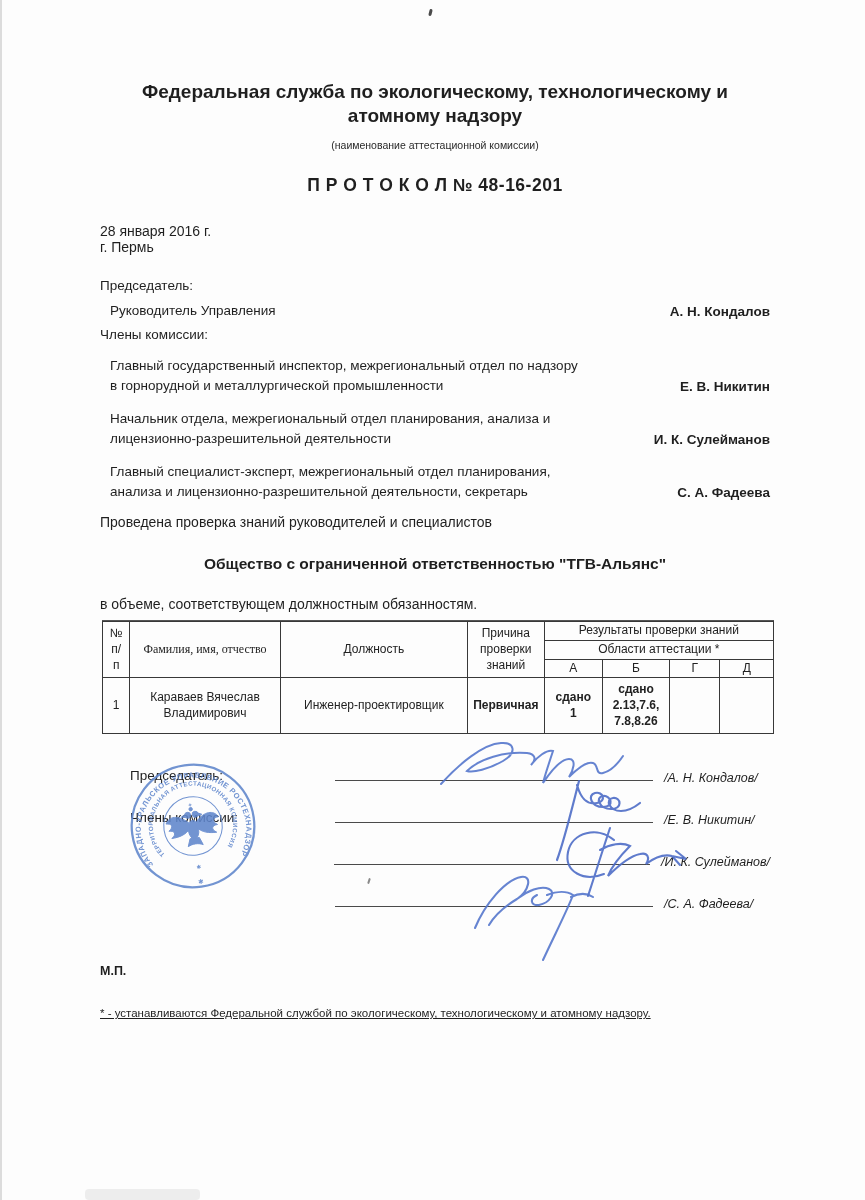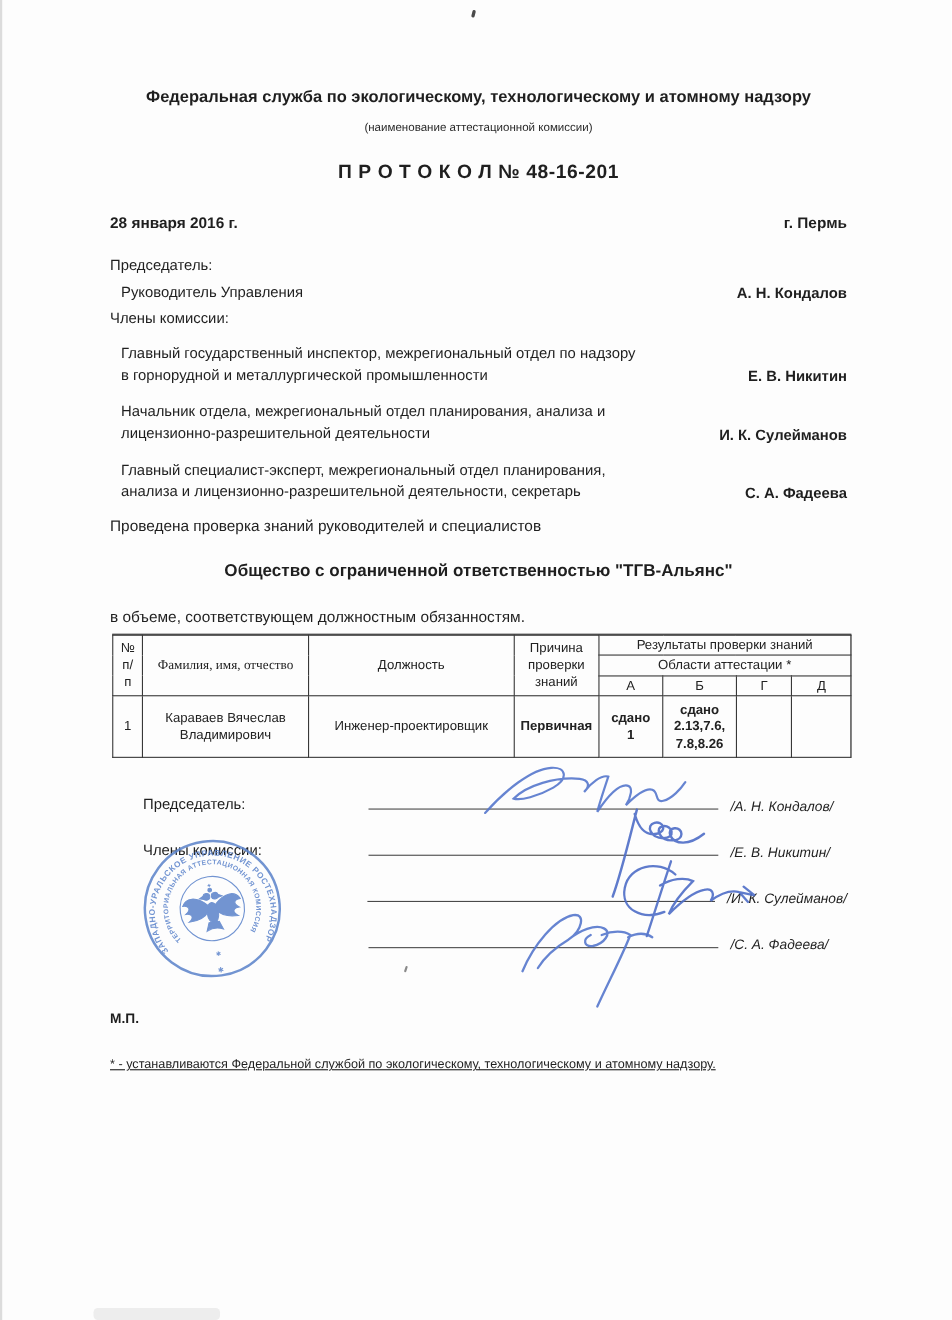--- a/index.html
+++ b/index.html
@@ -18,21 +18,21 @@
   .content {
     position: relative;
     padding: 80px 95px 0 100px;
   }
   .prewrap { white-space: pre-line; }
 
   
   .agency {
     text-align: center;
     font-weight: bold;
-    font-size: 15px;
+    font-size: 19px;
     line-height: 1.25;
   }
   .commission {
     margin-top: 9px;
     text-align: center;
     font-weight: bold;
     font-size: 16.5px;
     line-height: 1.45;
     padding-bottom: 7px;
     border-bottom: 1.5px solid #2a2a2a;
@@ -48,22 +48,23 @@
     margin-top: 24px;
     text-align: center;
     font-weight: bold;
     font-size: 17.5px;
     letter-spacing: 0.5px;
   }
   .date-row {
     margin-top: 27px;
     display: flex;
     justify-content: space-between;
-    font-weight: bold;
+    font-weight: normal;
     font-size: 14px;
+    flex-direction: column;
   }
   .chair-label { margin-top: 23px; font-size: 13.5px; }
   .pair-row {
     display: flex;
     justify-content: space-between;
     align-items: flex-end;
     margin-top: 8px;
   }
   .pair-pos { padding-left: 10px; font-size: 13.5px; line-height: 1.45; max-width: 520px; }
   .pair-name { font-weight: bold; font-size: 13.5px; white-space: nowrap; padding-bottom: 1px; }

